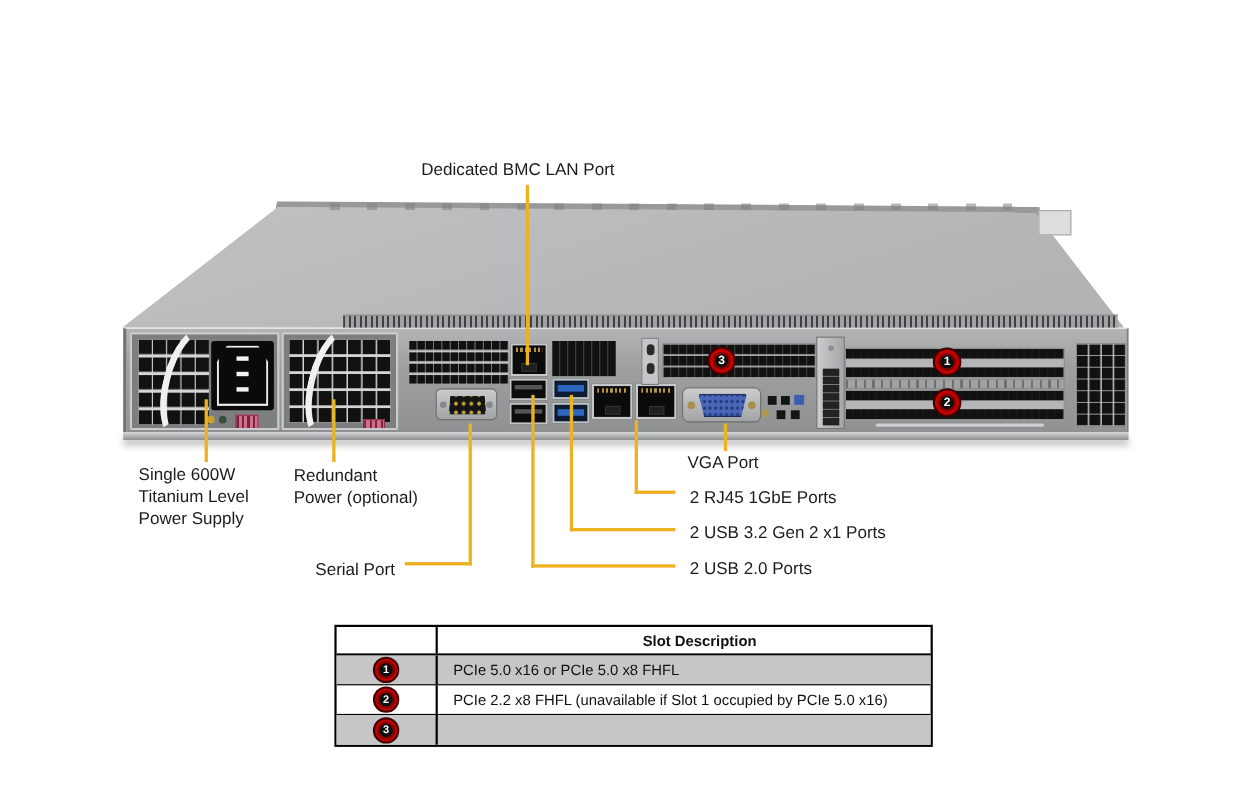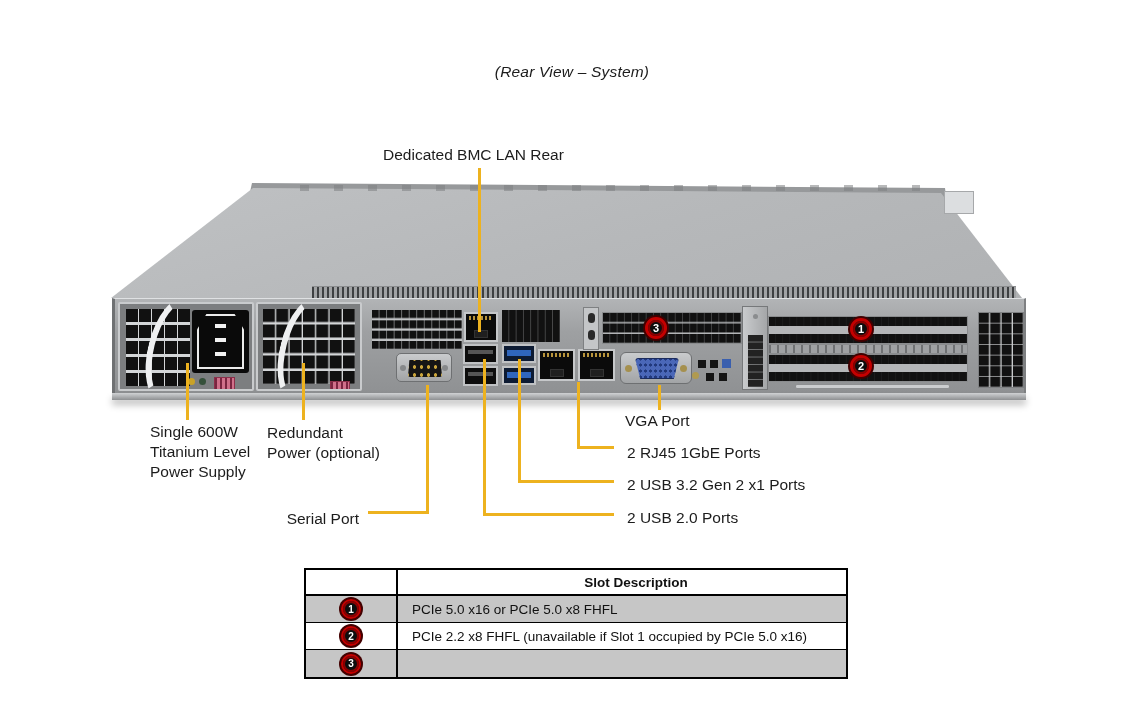--- a/index.html
+++ b/index.html
@@ -106,22 +106,21 @@
   .t-head { border-bottom:2px solid #000; }
   .t-head .t-desc { justify-content:center; padding-left:0; font-weight:bold;margin-left:28px; }
   .t-div { border-bottom:1.5px solid #000; }
   .co.small { width:20px; height:20px; font-size:10px; border-width:2.5px; }
 </style>
 </head>
 <body>
 
 <div class="stage">
 
-  <div class="abs caption">(Rear View – System)</div>
-  <div class="abs lbl" style="left:383px; top:145px;">Dedicated BMC LAN Rear</div>
+  <div class="abs lbl" style="left:383px; top:145px;">Dedicated BMC LAN Port</div>
 
   <div class="abs layer top-edge-band"></div>
   <div class="abs layer top-panel"></div>
   <div class="abs edge-dashes"></div>
   <div class="abs top-tab"></div>
   <div class="abs vent-strip"></div>
   <div class="abs rear-panel"></div>
   <div class="abs bottom-lip"></div>
 
   <div class="abs module psu">
@@ -221,21 +220,21 @@
   <div class="abs yl vline" style="left:426px; top:385px; height:129px;"></div>
   <div class="abs yl hline" style="left:368px; top:511px; width:61px;"></div>
   <div class="abs yl vline" style="left:658px; top:385px; height:25px;"></div>
   <div class="abs yl vline" style="left:577px; top:382px; height:67px;"></div>
   <div class="abs yl hline" style="left:577px; top:446px; width:37px;"></div>
   <div class="abs yl vline" style="left:518px; top:359px; height:124px;"></div>
   <div class="abs yl hline" style="left:518px; top:480px; width:96px;"></div>
   <div class="abs yl vline" style="left:483px; top:359px; height:157px;"></div>
   <div class="abs yl hline" style="left:483px; top:513px; width:131px;"></div>
 
-  <div class="abs lbl" style="left:150px; top:422px;">
+  <div class="abs lbl" style="left:126px; top:422px;">
     <span style="display:block;">Single 600W</span>
     <span style="display:block;">Titanium Level</span>
     <span style="display:block;">Power Supply</span>
   </div>
   <div class="abs lbl" style="left:267px; top:423px;">
     <span style="display:block;">Redundant</span>
     <span style="display:block;text-align:right;">Power (optional)</span>
   </div>
   <div class="abs lbl" style="left:279px; top:509px; width:80px; text-align:right;">Serial Port</div>
   <div class="abs lbl" style="left:625px; top:411px;">VGA Port</div>

